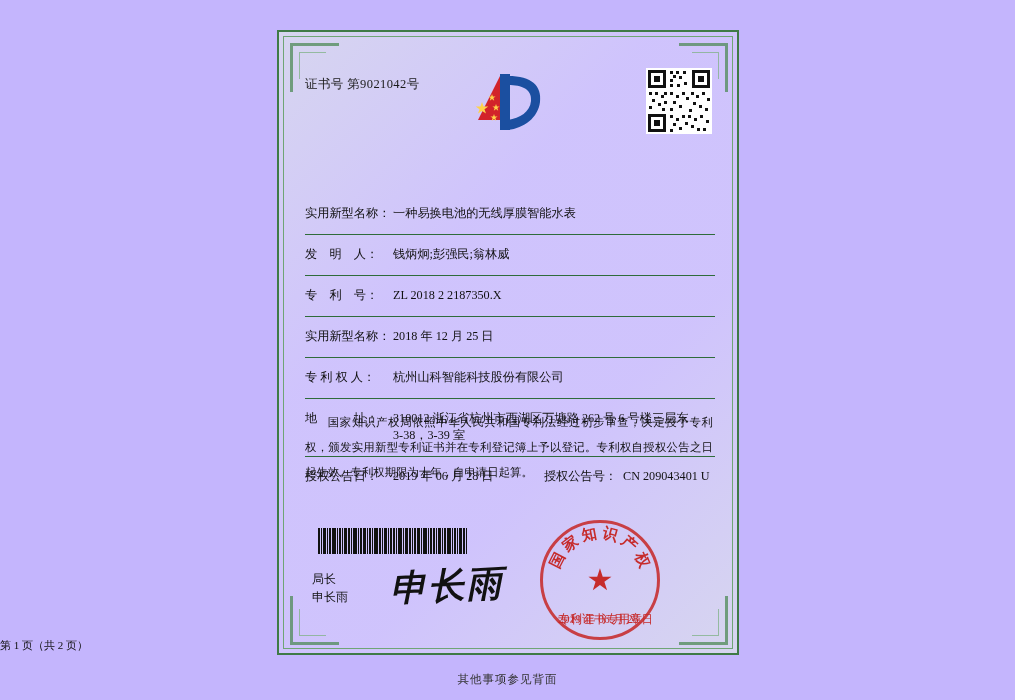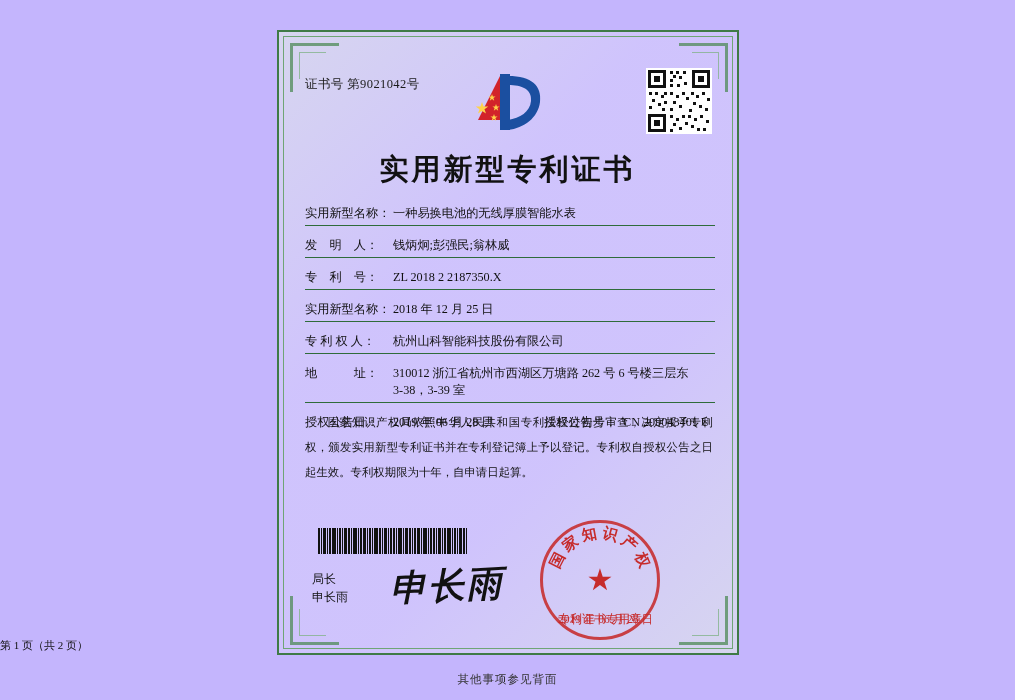--- a/index.html
+++ b/index.html
@@ -130,21 +130,21 @@
     white-space: nowrap;
   }
   .field-value {
     display: inline-block;
     width: 300px;
     vertical-align: top;
     word-break: break-all;
   }
   .field-row.underlined {
     border-bottom: 1px solid #2f6b3a;
-    padding-bottom: 3px;
+    padding-bottom: 12px;
   }
   .field-row.inline2 .field-label { width: 88px; }
   .field-row.inline2 .mid-label {
     display: inline-block;
     width: 74px;
     text-align: right;
     padding-right: 6px;
   }
 
   .body-text {
@@ -355,21 +355,20 @@
           <rect x="54" y="47" width="3" height="3"></rect>
         <rect x="60" y="52" width="3" height="3"></rect>
           <rect x="45" y="57" width="3" height="3"></rect>
           <rect x="51" y="60" width="3" height="3"></rect>
         <rect x="57" y="60" width="3" height="3"></rect>
           <rect x="39" y="54" width="3" height="3"></rect>
       </g>
     </svg>
   </div>
 
-  <div class="doc-title">实用新型专利证书</div>
 
   <div class="fields">
     <div class="field-row underlined">
       <span class="field-label">实用新型名称：</span><span class="field-value">一种易换电池的无线厚膜智能水表</span>
     </div>
     <div class="field-row underlined">
       <span class="field-label">发　明　人：</span><span class="field-value">钱炳炯;彭强民;翁林威</span>
     </div>
     <div class="field-row underlined">
       <span class="field-label">专　利　号：</span><span class="field-value">ZL 2018 2 2187350.X</span>

